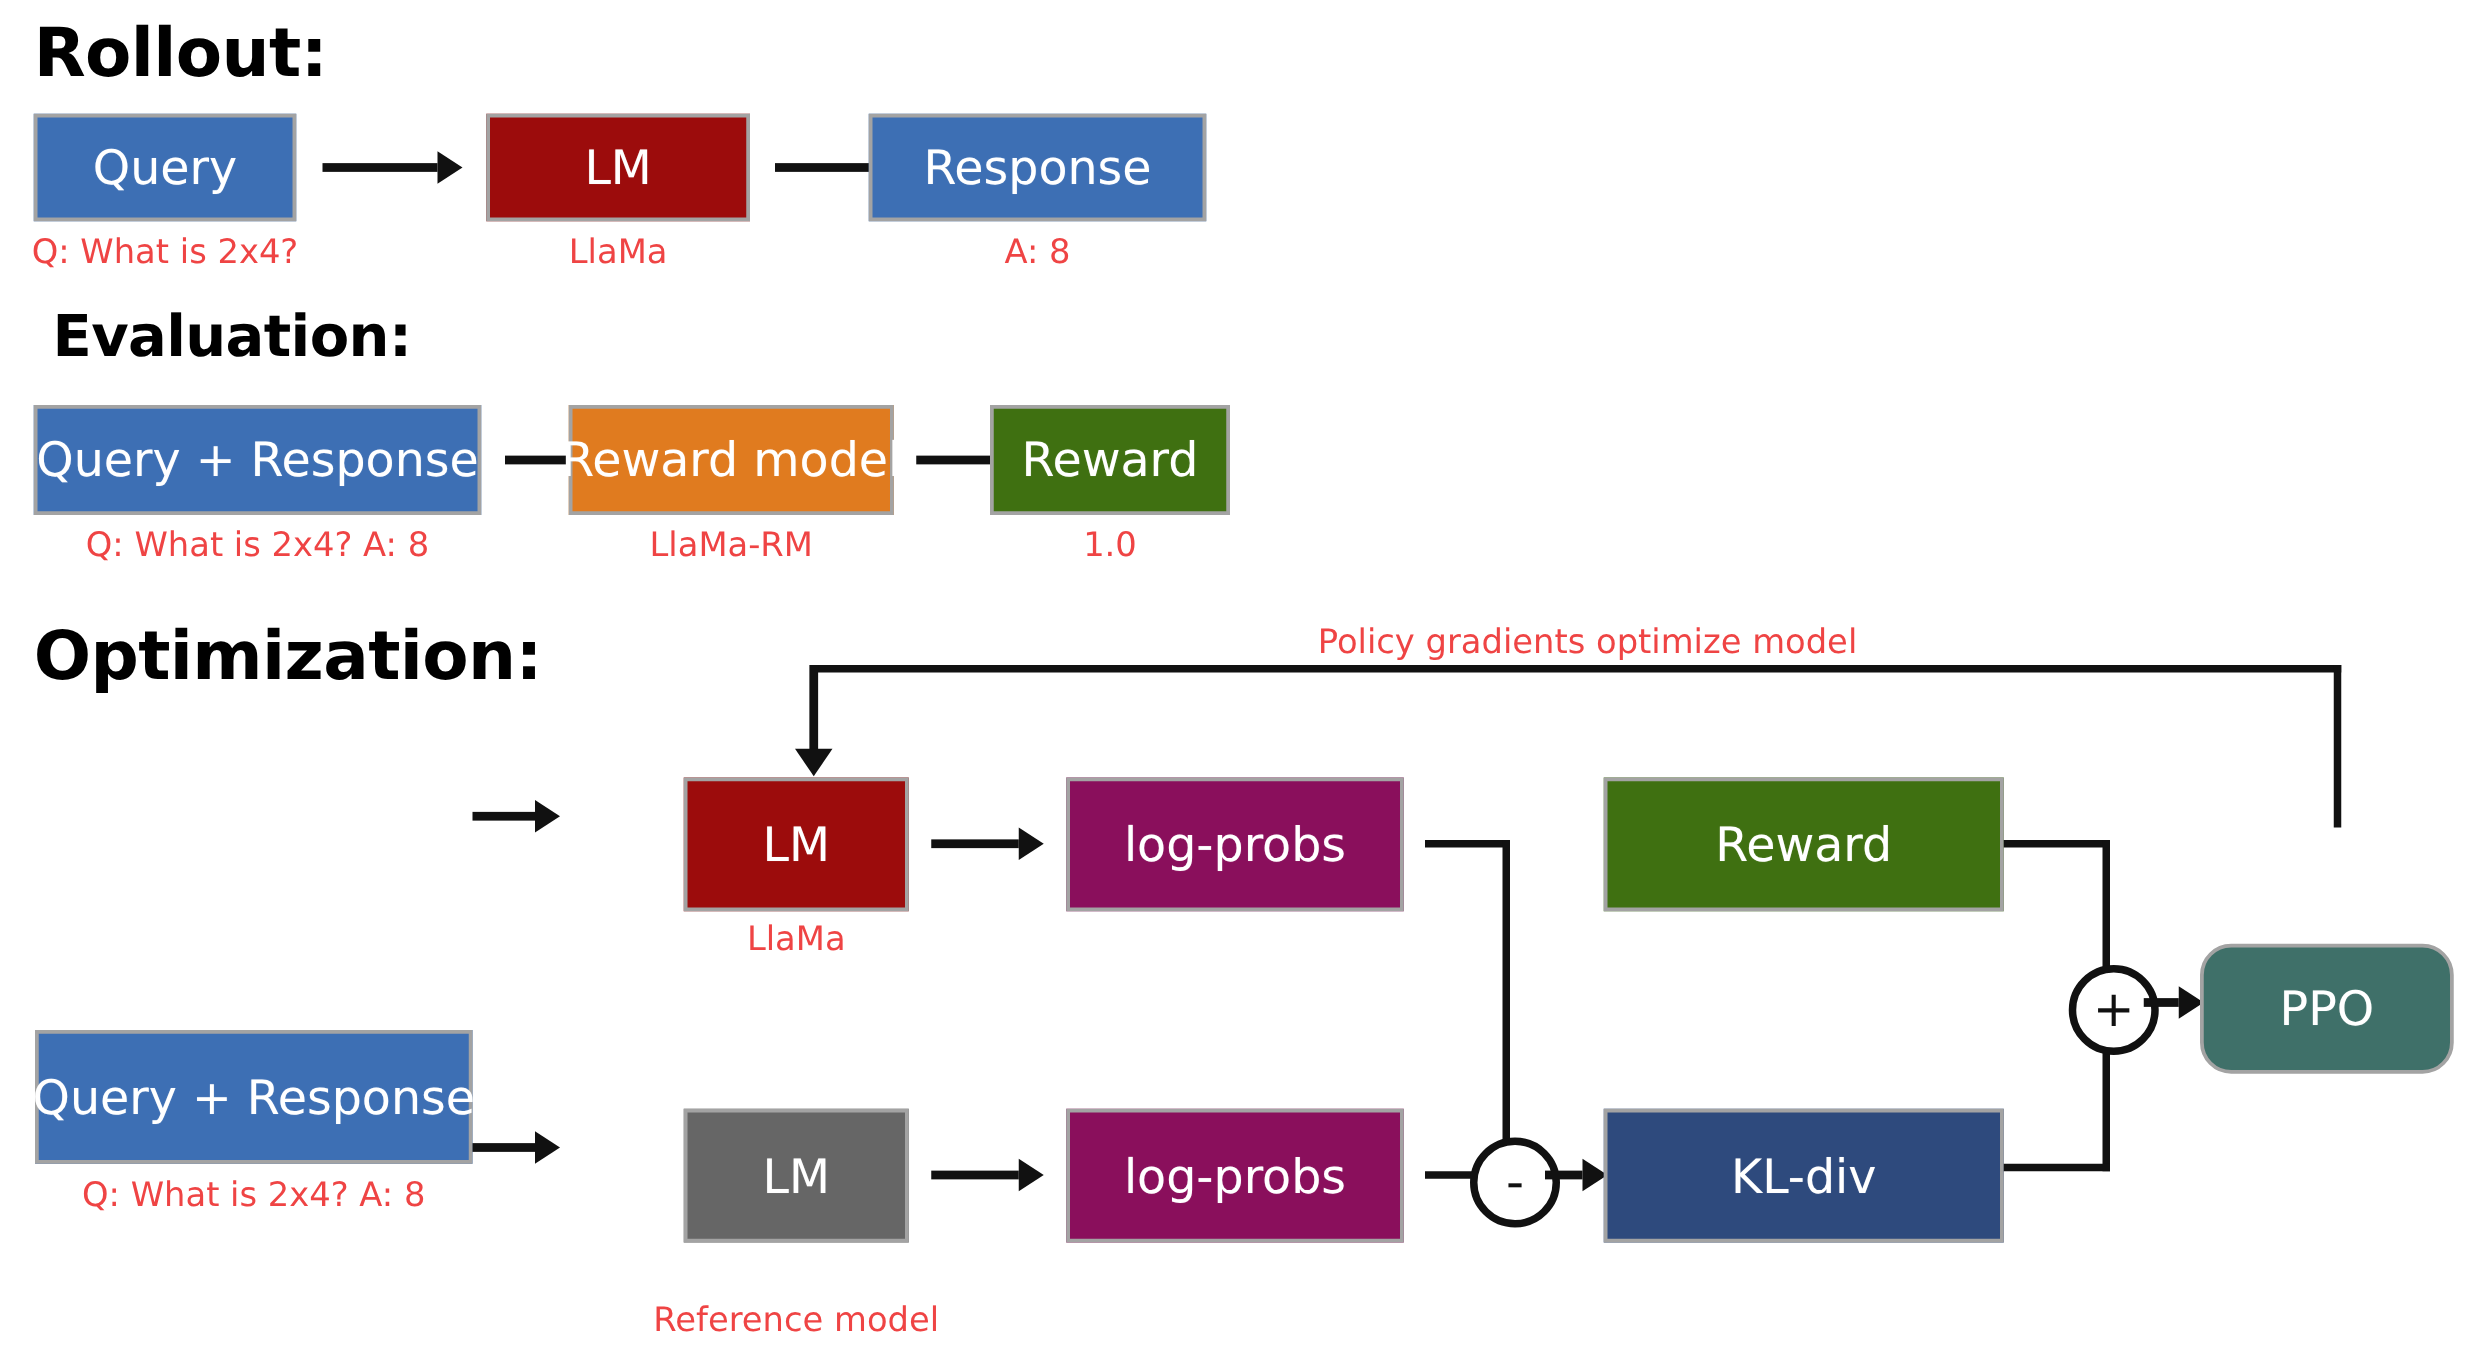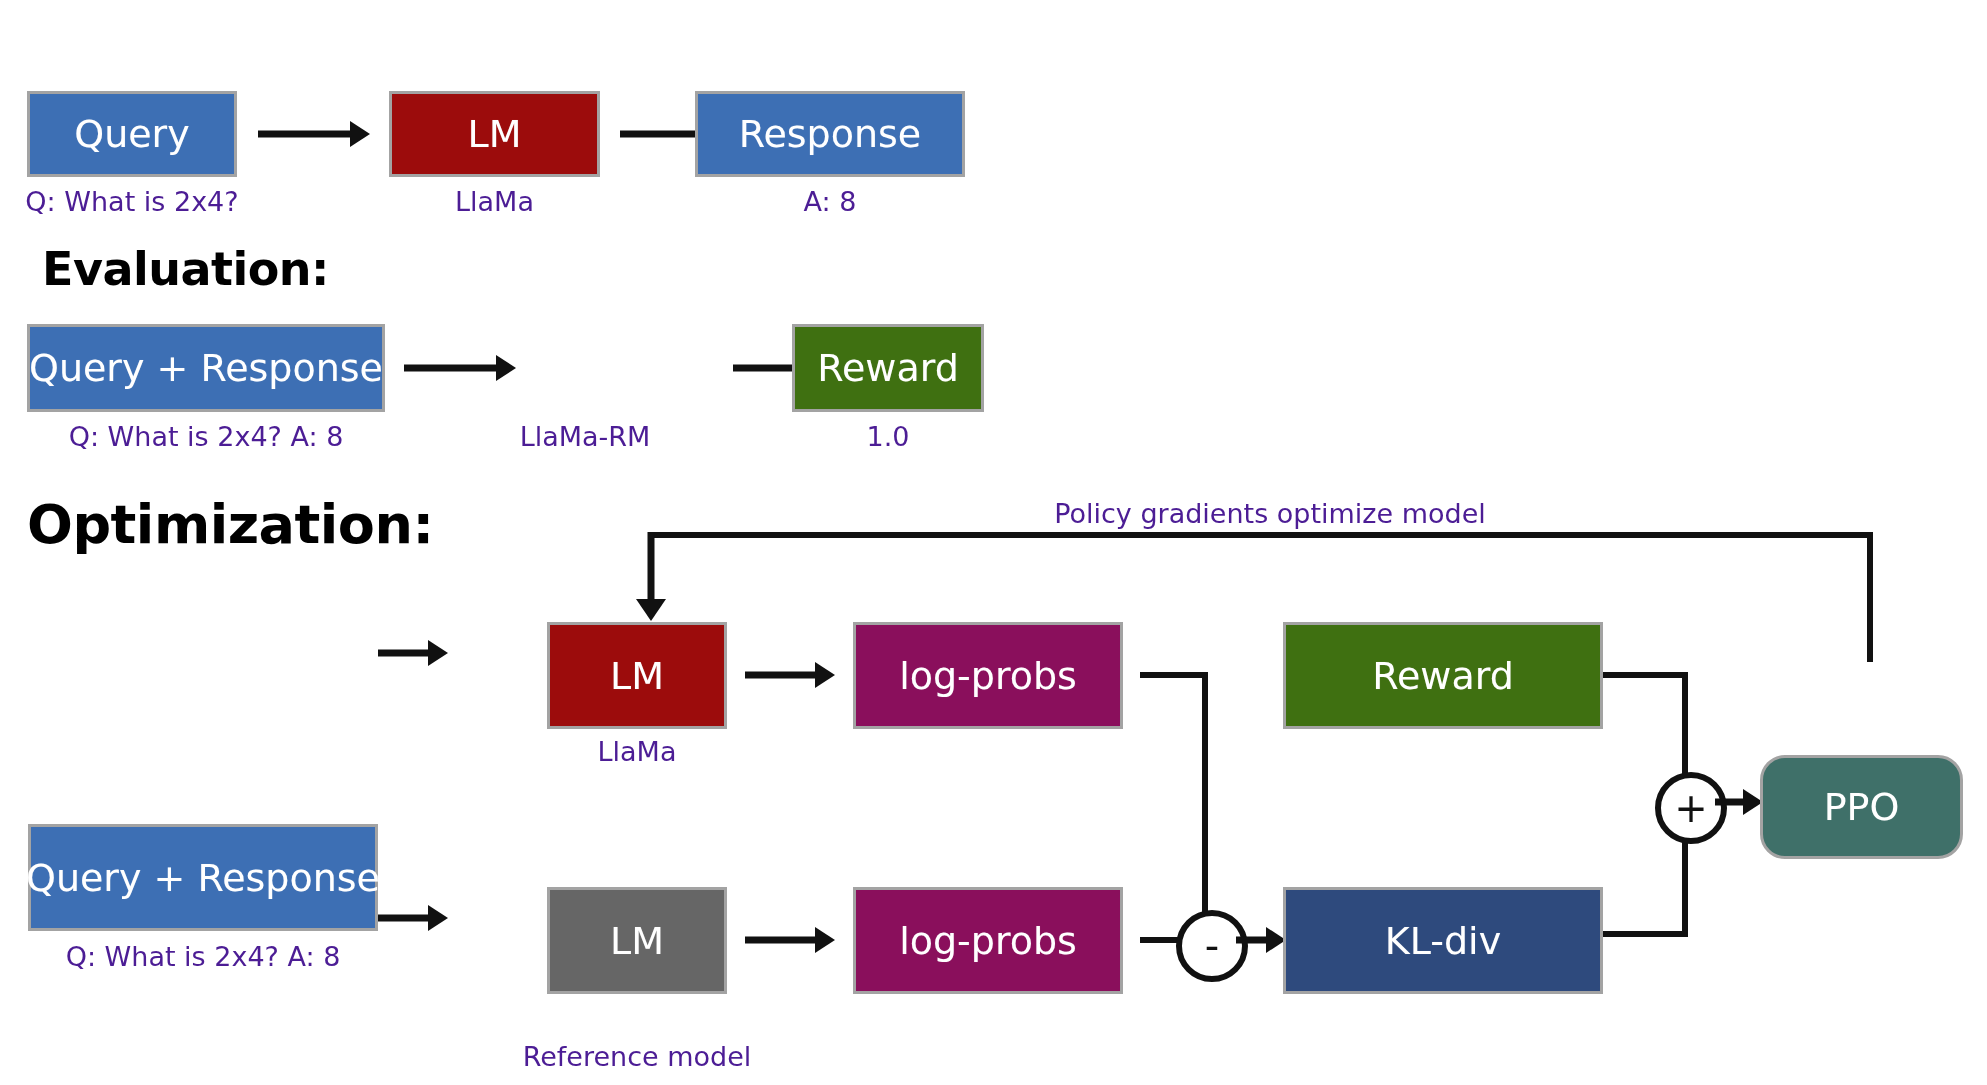--- a/index.html
+++ b/index.html
@@ -19,21 +19,21 @@
     box-sizing:border-box;
     border:3px solid #a3a3a3;
     display:flex;align-items:center;justify-content:center;
     color:#ffffff;font-weight:400;white-space:nowrap;
     text-shadow:0 0 1px rgba(255,255,255,.25);
     line-height:1;
   }
   .node span{pointer-events:none;}
 
   .caption{
-    color:#4c1d95;white-space:nowrap;line-height:1;
+    color:#ef4444;white-space:nowrap;line-height:1;
     font-weight:400;text-align:center;
   }
 
   .hline{background:#111111;}
   .vline{background:#111111;}
 
   .arrow-h{position:absolute;}
   .arrow-h .shaft{position:absolute;left:0;top:50%;transform:translateY(-50%);height:7px;background:#111;}
   .arrow-h .head{position:absolute;right:0;top:50%;transform:translateY(-50%);
      width:0;height:0;border-top:13px solid transparent;border-bottom:13px solid transparent;
@@ -49,20 +49,21 @@
     position:absolute;border-radius:50%;background:#ffffff;border:6px solid #111;
     display:flex;align-items:center;justify-content:center;
     color:#111;font-weight:400;line-height:1;
   }
 </style>
 </head>
 <body>
 
 <div id="stage">
 
+  <div class="abs section-title" style="left:27px;top:16px;font-size:54px;">Rollout:</div>
 
   <div class="abs node" style="left:27px;top:91px;width:210px;height:86px;background:#3d6fb4;font-size:38px;">
     <span>Query</span>
   </div>
   <div class="abs caption" style="left:0px;top:188px;width:264px;font-size:27px;">Q: What is 2x4?</div>
 
   <div class="abs arrow-h" style="left:258px;top:121px;width:112px;height:26px;">
     <div class="shaft" style="width:92px;"></div>
       <div class="head"></div>
   </div>
@@ -87,20 +88,23 @@
   <div class="abs node" style="left:27px;top:324px;width:358px;height:88px;background:#3d6fb4;font-size:38px;">
     <span>Query + Response</span>
   </div>
   <div class="abs caption" style="left:7px;top:423px;width:398px;font-size:27px;">Q: What is 2x4? A: 8</div>
 
   <div class="abs arrow-h" style="left:404px;top:355px;width:112px;height:26px;">
     <div class="shaft" style="width:92px;"></div>
       <div class="head"></div>
   </div>
 
+  <div class="abs node" style="left:455px;top:324px;width:260px;height:88px;background:#e07b1f;font-size:38px;">
+    <span>Reward model</span>
+  </div>
   <div class="abs caption" style="left:455px;top:423px;width:260px;font-size:27px;">LlaMa-RM</div>
 
   <div class="abs arrow-h" style="left:733px;top:355px;width:112px;height:26px;">
     <div class="shaft" style="width:92px;"></div>
       <div class="head"></div>
   </div>
 
   <div class="abs node" style="left:792px;top:324px;width:192px;height:88px;background:#3f7011;font-size:38px;">
     <span>Reward</span>
   </div>

